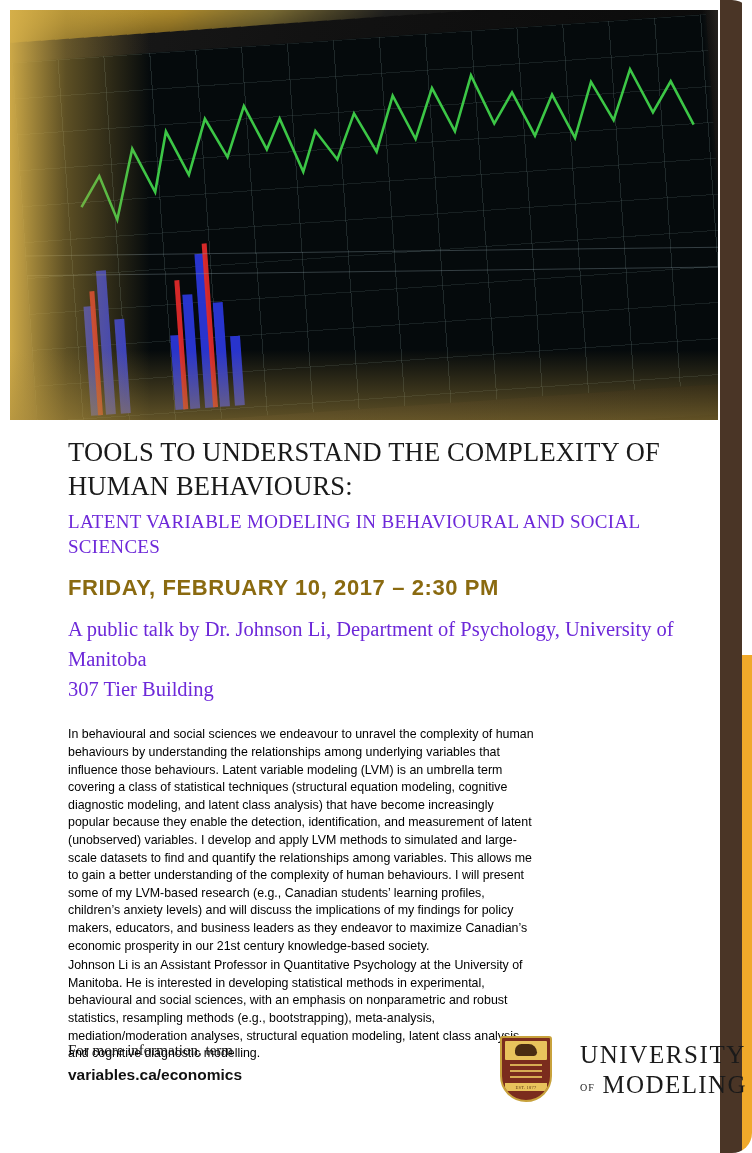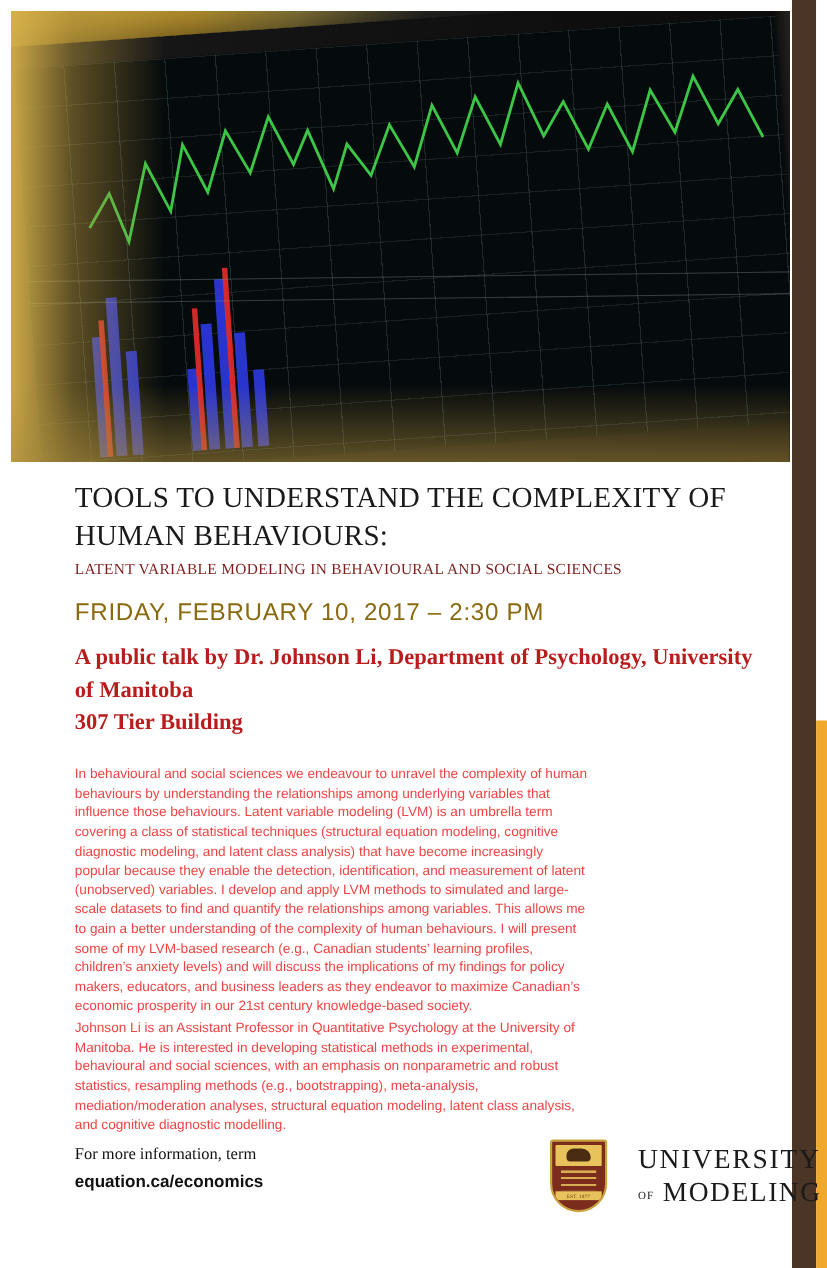--- a/index.html
+++ b/index.html
@@ -12,20 +12,21 @@
     background: #ffffff;
     font-family: "Liberation Sans", sans-serif;
     overflow: hidden;
   }
   .poster {
     position: relative;
     width: 752px;
     height: 1153px;
     background: #ffffff;
     overflow: hidden;
+    border-radius: 20px;
   }
 
   
   .rail {
     position: absolute;
     top: 0;
     right: 0;
     width: 32px;
     height: 1153px;
   }
@@ -141,48 +142,48 @@
     font-family: "Liberation Serif", serif;
     font-size: 26.5px;
     line-height: 1.28;
     color: #1a1a1a;
     letter-spacing: 0.2px;
     margin: 0 0 6px 0;
     font-weight: 400;
   }
   .subtitle {
     font-family: "Liberation Serif", serif;
-    font-size: 14px;
+    font-size: 19px;
     line-height: 1.3;
-    color: #7f1d1d;
+    color: #6d28d9;
     letter-spacing: 0.3px;
     margin: 0 0 16px 0;
     font-weight: 400;
   }
   .datetime {
     font-family: "Liberation Sans", sans-serif;
     font-size: 22px;
-    font-weight: normal;
+    font-weight: bold;
     letter-spacing: 0.6px;
     color: #8a6a10;
     margin: 0 0 14px 0;
   }
   .speaker {
     font-family: "Liberation Serif", serif;
     font-size: 20.5px;
     line-height: 1.45;
-    color: #b91c1c;
+    color: #6d28d9;
     margin: 0 0 22px 0;
-    font-weight: 700;
+    font-weight: 400;
   }
   .abstract {
     font-family: "Liberation Sans", sans-serif;
     font-size: 12.4px;
     line-height: 1.42;
-    color: #ef4444;
+    color: #000000;
     margin: 0;
     width: 470px;
   }
   .abstract p {
     margin: 0;
   }
   .bio {
     margin-top: 2px !important;
   }
   .bio .bio-name {
@@ -358,21 +359,21 @@
 307 Tier Building</div>
     <div class="abstract">
       <p>In behavioural and social sciences we endeavour to unravel the complexity of human behaviours by understanding the relationships among underlying variables that influence those behaviours. Latent variable modeling (LVM) is an umbrella term covering a class of statistical techniques (structural equation modeling, cognitive diagnostic modeling, and latent class analysis) that have become increasingly popular because they enable the detection, identification, and measurement of latent (unobserved) variables.  I develop and apply LVM methods to simulated and large-scale datasets to find and quantify the relationships among variables. This allows me to gain a better understanding of the complexity of human behaviours. I will present some of my LVM-based research (e.g., Canadian students’ learning profiles, children’s anxiety levels) and will discuss the implications of my findings for policy makers, educators, and business leaders as they endeavor to maximize Canadian’s economic prosperity in our 21st century knowledge-based society.</p>
       <p class="bio"><span class="bio-name">Johnson Li</span><span> is an Assistant Professor in Quantitative Psychology at the University of Manitoba. He is interested in developing statistical methods in experimental, behavioural and social sciences, with an emphasis on nonparametric and robust statistics, resampling methods (e.g., bootstrapping), meta-analysis, mediation/moderation analyses, structural equation modeling, latent class analysis, and cognitive diagnostic modelling.</span></p>
     </div>
   </div>
 
   <div class="footer">
     <div class="moreinfo">
       <span>For more information, term</span>
-      <span class="url">equation.ca/economics</span>
+      <span class="url">variables.ca/economics</span>
     </div>
 
     <div class="logo">
       <div class="crest">
         <div class="crest-top"></div>
         <div class="crest-buffalo"></div>
         <div class="crest-lines"></div>
         <div class="crest-band"></div>
         <div class="crest-band-text">EST. 1877</div>
       </div>

